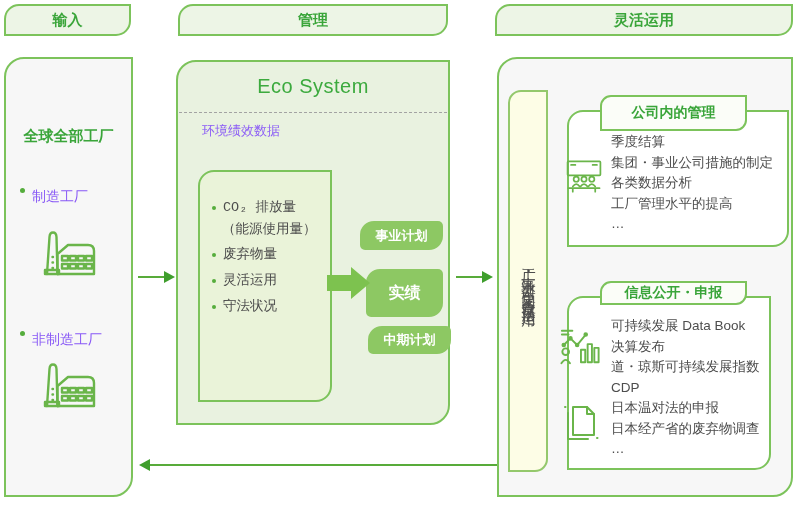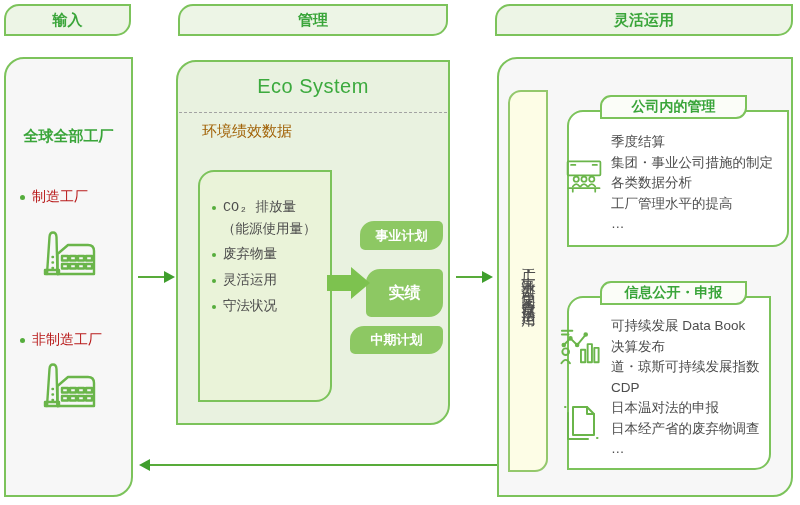--- a/index.html
+++ b/index.html
@@ -4,26 +4,26 @@
 <style>
   html,body{margin:0;padding:0;background:#fff;}
   .stage{position:relative;width:800px;height:505px;background:#ffffff;overflow:hidden;
          font-family:"Liberation Sans","DejaVu Sans",sans-serif;color:#4d4d4d;}
   .hpill{position:absolute;top:4px;height:32px;box-sizing:border-box;background:#edf5e6;
          border:2px solid #7cc35b;border-radius:15px 0 15px 0;display:flex;align-items:center;
          justify-content:center;color:#3aa53a;font-weight:bold;font-size:15px;}
   .panel{position:absolute;box-sizing:border-box;border:2px solid #7cc35b;border-radius:20px 0 20px 0;background:#f7f7f7;}
   .eco{background:#e9f2e0;}
   .box-title{position:absolute;left:0;right:0;text-align:center;color:#3aa53a;font-weight:bold;font-size:15px;}
-  .lrow{position:absolute;left:14px;display:flex;align-items:center;font-size:14px;color:#b91c1c;}
+  .lrow{position:absolute;left:14px;display:flex;align-items:flex-start;font-size:14px;color:#8b5cf6;}
   .dot{width:5px;height:5px;border-radius:50%;background:#55ad3c;display:inline-block;margin-right:7px;flex:0 0 auto;}
   .facicon{position:absolute;left:31px;}
   .eco-title{position:absolute;top:13px;left:0;right:0;text-align:center;color:#3caa3e;font-size:20px;letter-spacing:.5px;}
   .divider{position:absolute;top:50px;left:1px;right:1px;border-top:1px dashed #a3a3a3;}
-  .section-label{position:absolute;top:60px;left:24px;font-size:15px;color:#a16207;}
+  .section-label{position:absolute;top:60px;left:24px;font-size:13px;color:#8b5cf6;}
   .inner{position:absolute;left:20px;top:108px;width:134px;height:232px;box-sizing:border-box;
          background:#eaf3d9;border:2px solid #7cc35b;border-radius:16px 0 16px 0;}
   .metrics{padding:26px 4px 0 12px;font-size:13.5px;color:#4d4d4d;}
   .mrow{display:flex;align-items:flex-start;margin-bottom:7px;line-height:19px;font-family:Liberation Mono, monospace;}
   .mrow .dot{margin-top:8px;width:4px;height:4px;}
   .msub{margin:-5px 0 7px 10px;line-height:19px;}
   .gpill{position:absolute;box-sizing:border-box;background:#8dc863;color:#fff;font-weight:bold;
          border-radius:14px 5px 14px 5px;display:flex;align-items:center;justify-content:center;font-size:13px;}
   .vbar{position:absolute;left:9px;top:31px;width:40px;height:382px;box-sizing:border-box;
         background:#fdfde6;border:2px solid #94c86c;border-radius:13px 0 13px 0;
@@ -124,40 +124,40 @@
         </div>
       </div>
     </div>
 
     <div class="gpill" style="left:182px;top:159px;width:83px;height:29px;">
       <span>事业计划</span>
     </div>
     <div class="gpill" style="left:188px;top:207px;width:77px;height:48px;font-size:16px;">
       <span>实绩</span>
     </div>
-    <div class="gpill" style="left:172px;top:264px;width:93px;height:28px;">
+    <div class="gpill" style="left:190px;top:264px;width:83px;height:28px;">
       <span>中期计划</span>
     </div>
   </div>
 
   <div class="panel" style="left:497px;top:57px;width:296px;height:440px;">
     <div class="vbar">
       <span class="vtext">工厂・事业公司・集团各自灵活运用</span>
     </div>
 
     <div class="card" style="left:68px;top:51px;width:222px;height:137px;">
       <div class="card-items" style="left:42px;top:20px;">
         <div>季度结算</div>
         <div>集团・事业公司措施的制定</div>
         <div>各类数据分析</div>
         <div>工厂管理水平的提高</div>
         <div>…</div>
       </div>
     </div>
-    <div class="card-pill" style="left:101px;top:36px;width:147px;height:24px;">
+    <div class="card-pill" style="left:101px;top:36px;width:147px;height:36px;">
       <span>公司内的管理</span>
     </div>
     <svg class="icon-abs" style="left:66px;top:99px;" width="38" height="38" viewBox="0 0 44 42">
       <g fill="none" stroke="#6ab54a" stroke-width="2" stroke-linecap="round" stroke-linejoin="round">
         <rect x="3" y="3" width="38" height="16" rx="1"></rect>
         <path d="M7 7 h5 M32 7 h5"></path>
         <circle cx="13" cy="23.5" r="3"></circle>
           <circle cx="22" cy="23.5" r="3"></circle>
           <circle cx="31" cy="23.5" r="3"></circle>
         <path d="M9 32 q4-5.5 8 0 M18 32 q4-5.5 8 0 M27 32 q4-5.5 8 0"></path>

